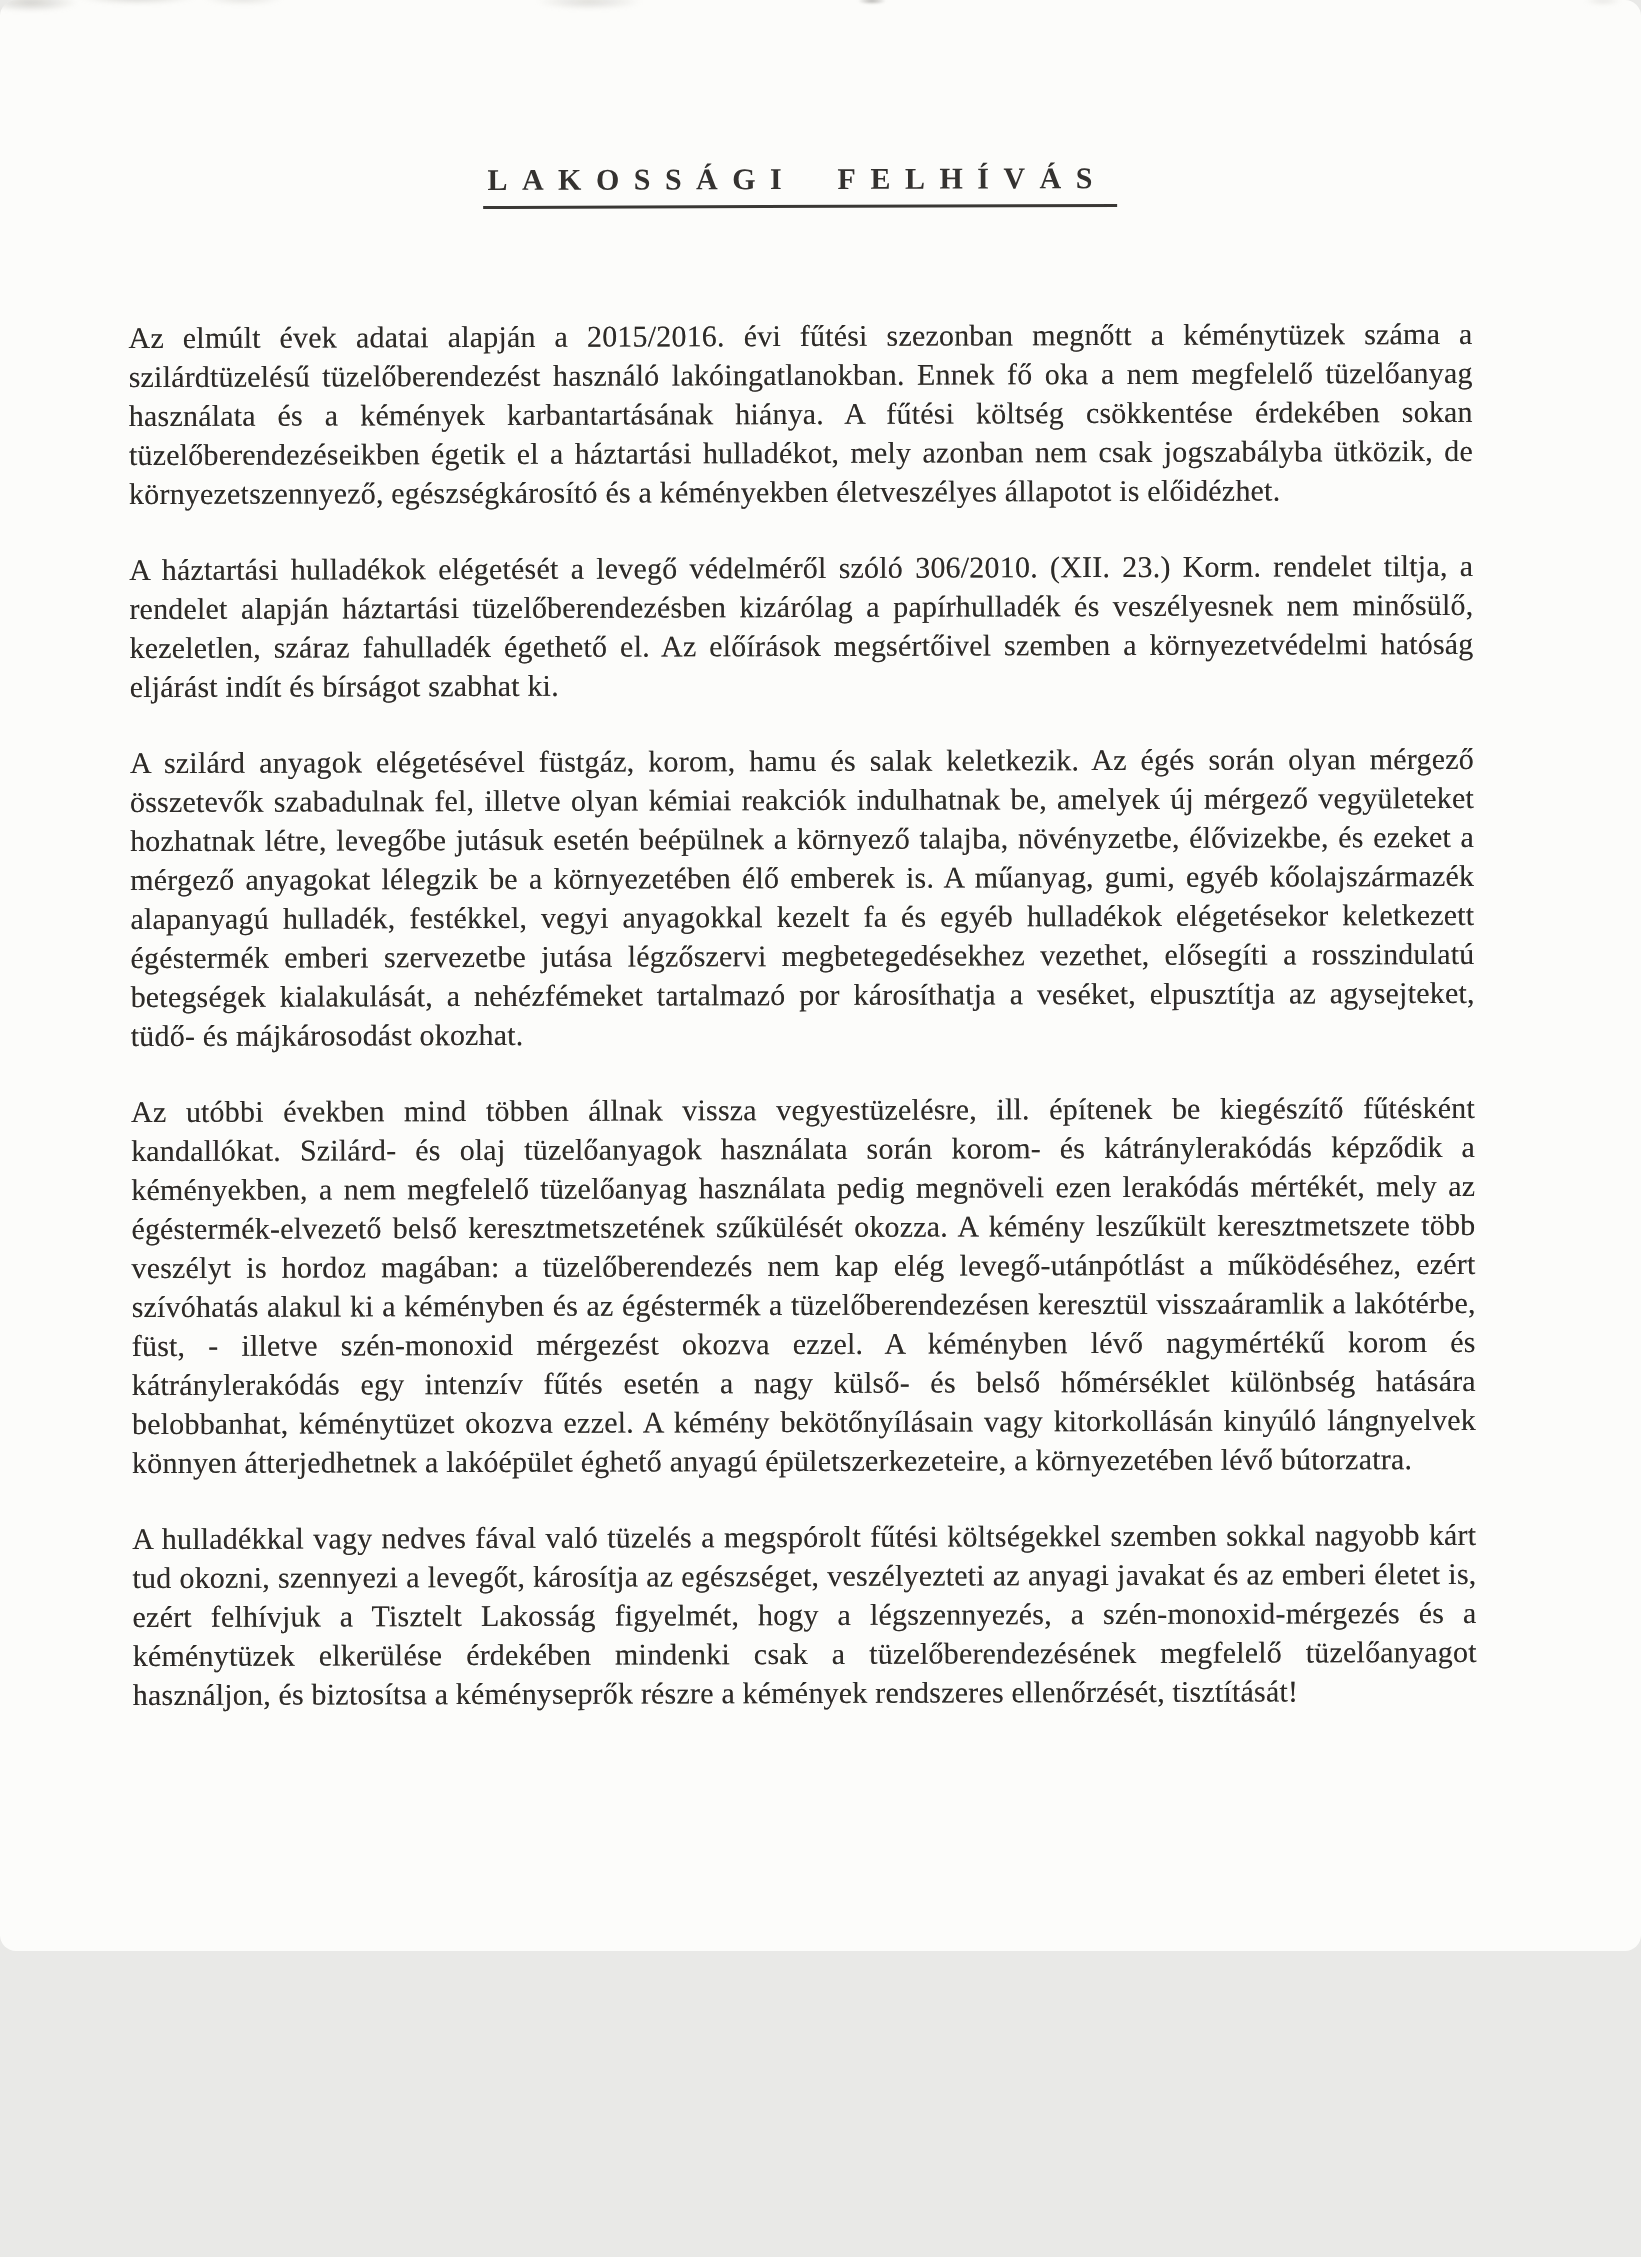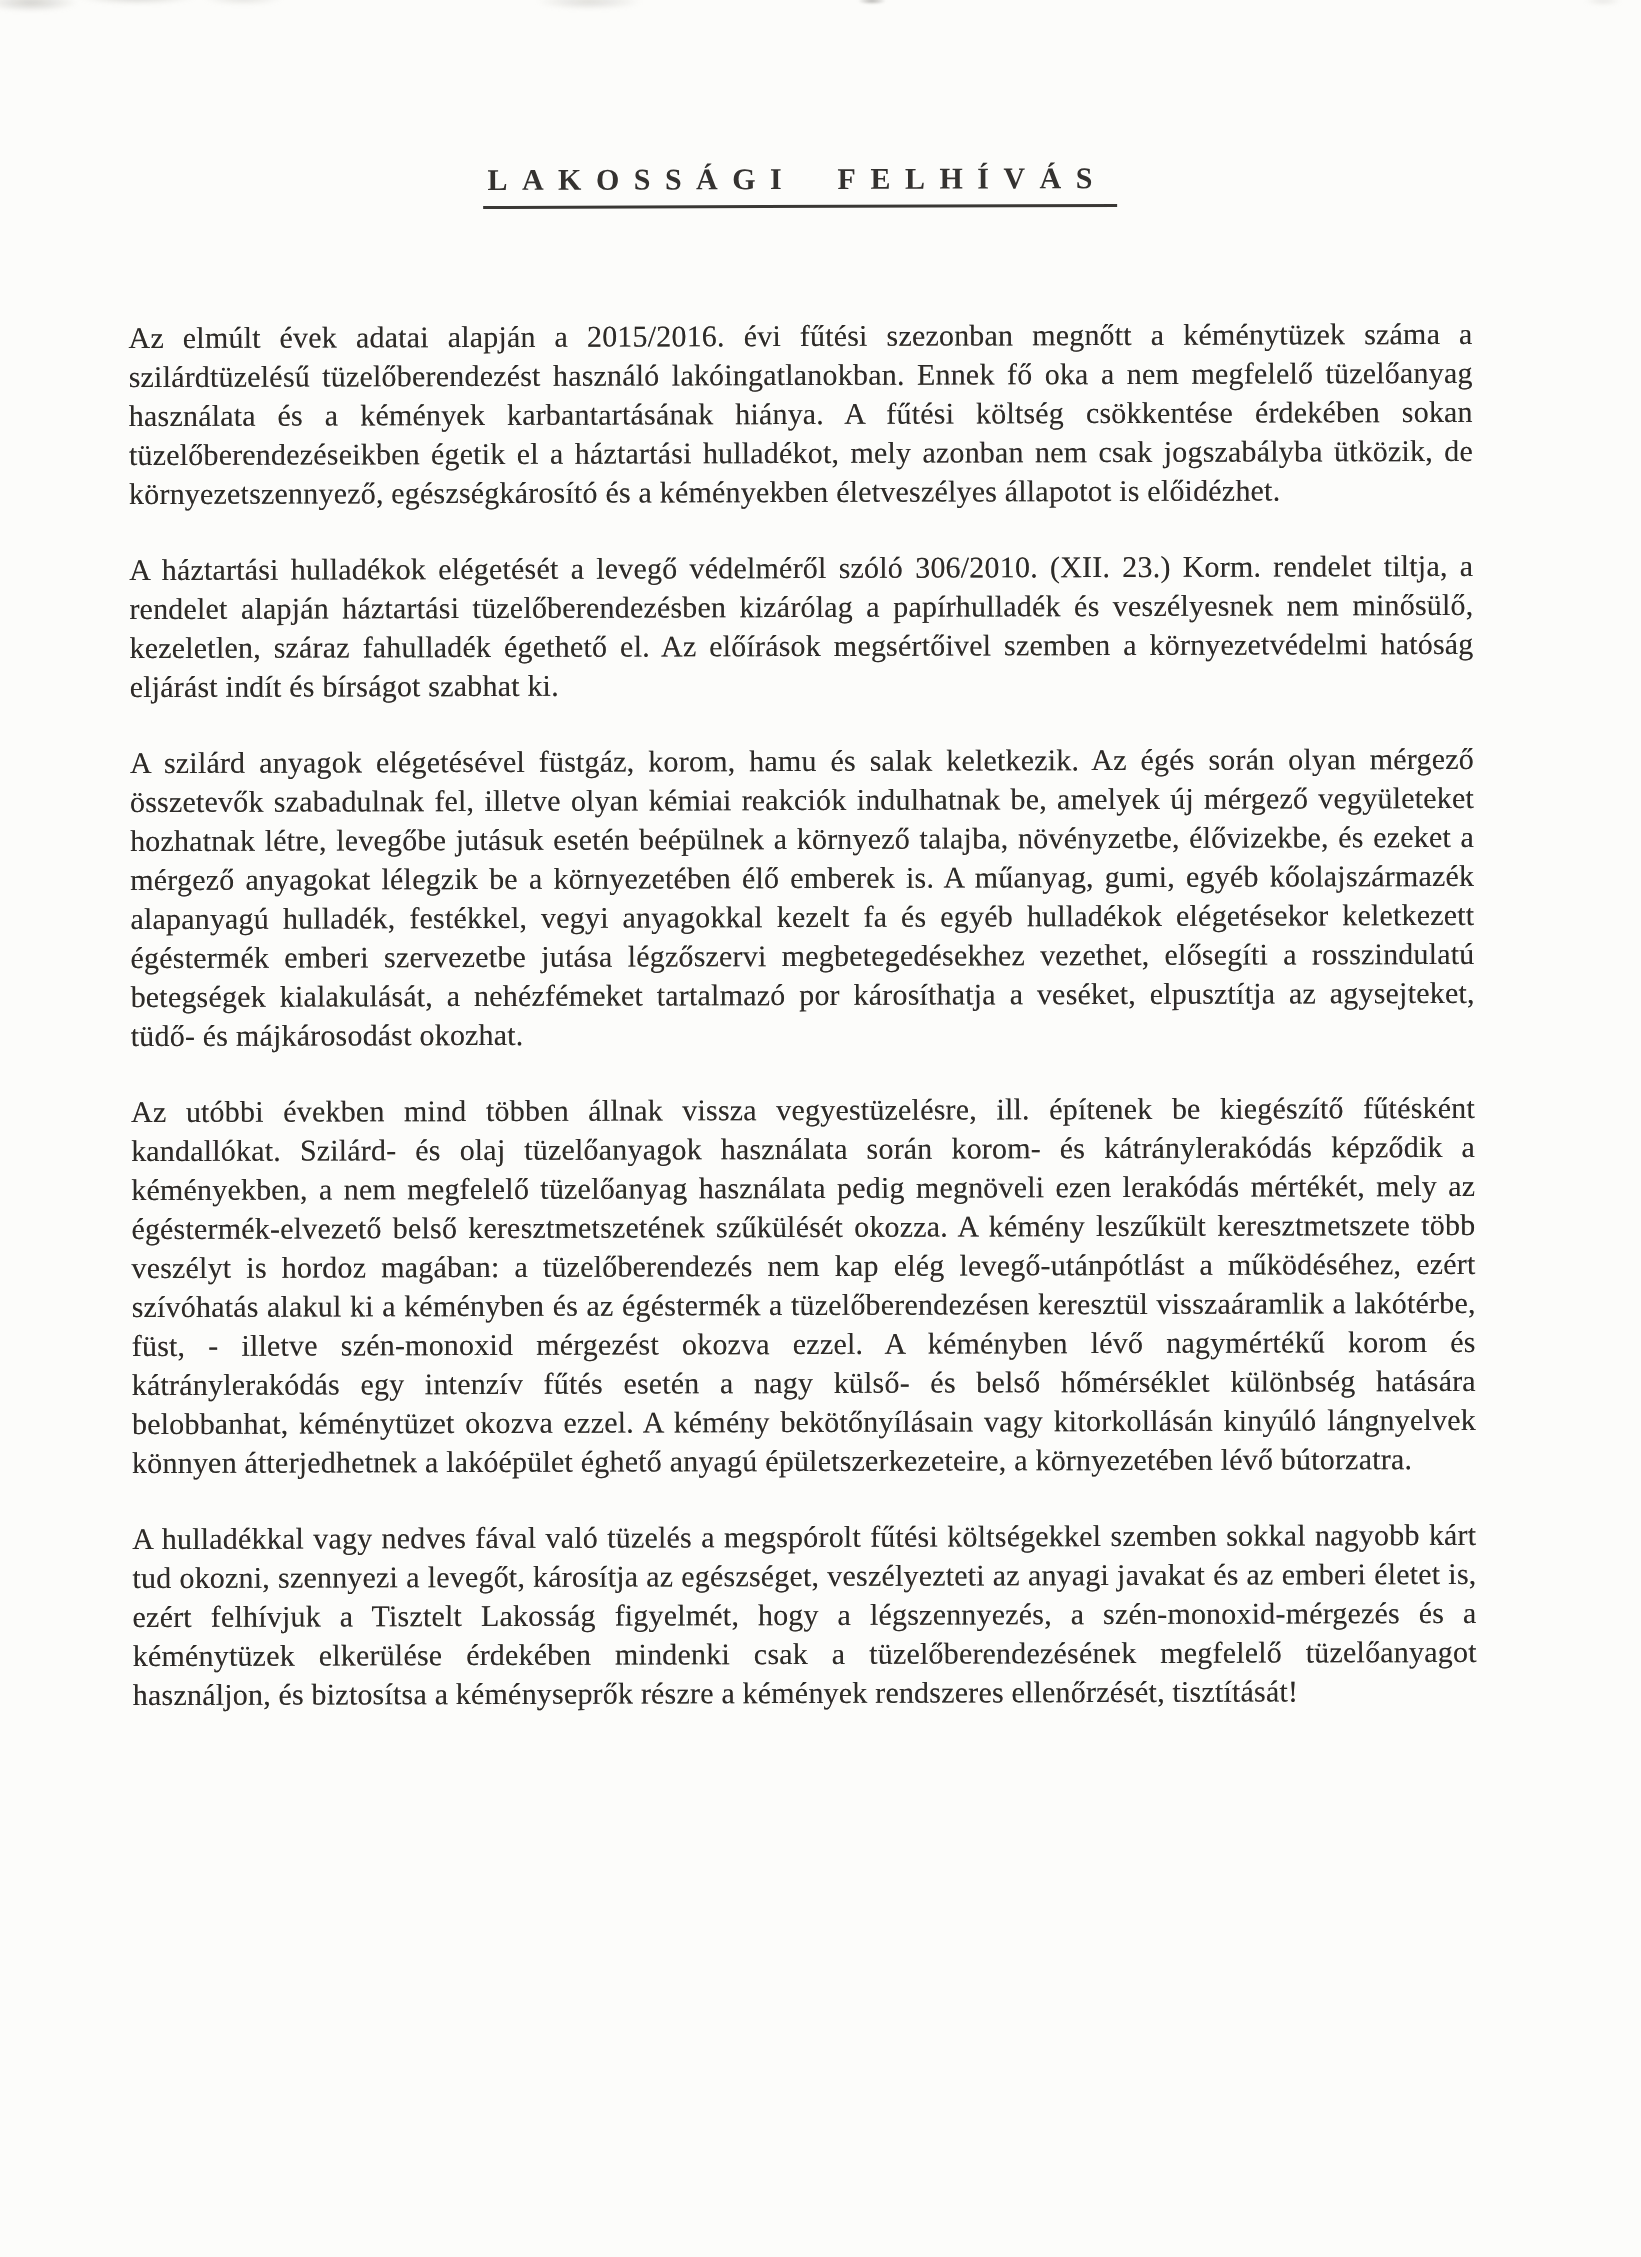--- a/index.html
+++ b/index.html
@@ -8,23 +8,24 @@
     --c-title-ink:#343230;
   }
   html,body{margin:0;padding:0;}
   body{
     width:1641px;height:2257px;
     background:#e9e9e7;
     font-family:"Liberation Serif","DejaVu Serif",serif;
   }
   .page{
     position:relative;
-    width:1641px;height:2257px;
+    width:1641px;height:1951px;
     background:var(--c-paper);
     overflow:hidden;
+    border-radius:16px;
   }
   
   .smudge{position:absolute;pointer-events:none;}
   .smudge-tl{
     left:-7.7px;top:-13.5px;width:319px;height:41px;
     background:
       radial-gradient(ellipse 68px 13.5px at 39px 15.4px, rgba(160,158,152,.45), rgba(160,158,152,0) 70%),
       radial-gradient(ellipse 87px 11.6px at 145px 9.7px, rgba(150,148,142,.38), rgba(150,148,142,0) 70%),
       radial-gradient(ellipse 58px 9.7px at 251px 11.6px, rgba(170,168,162,.30), rgba(170,168,162,0) 70%);
     filter:blur(1.9px);

